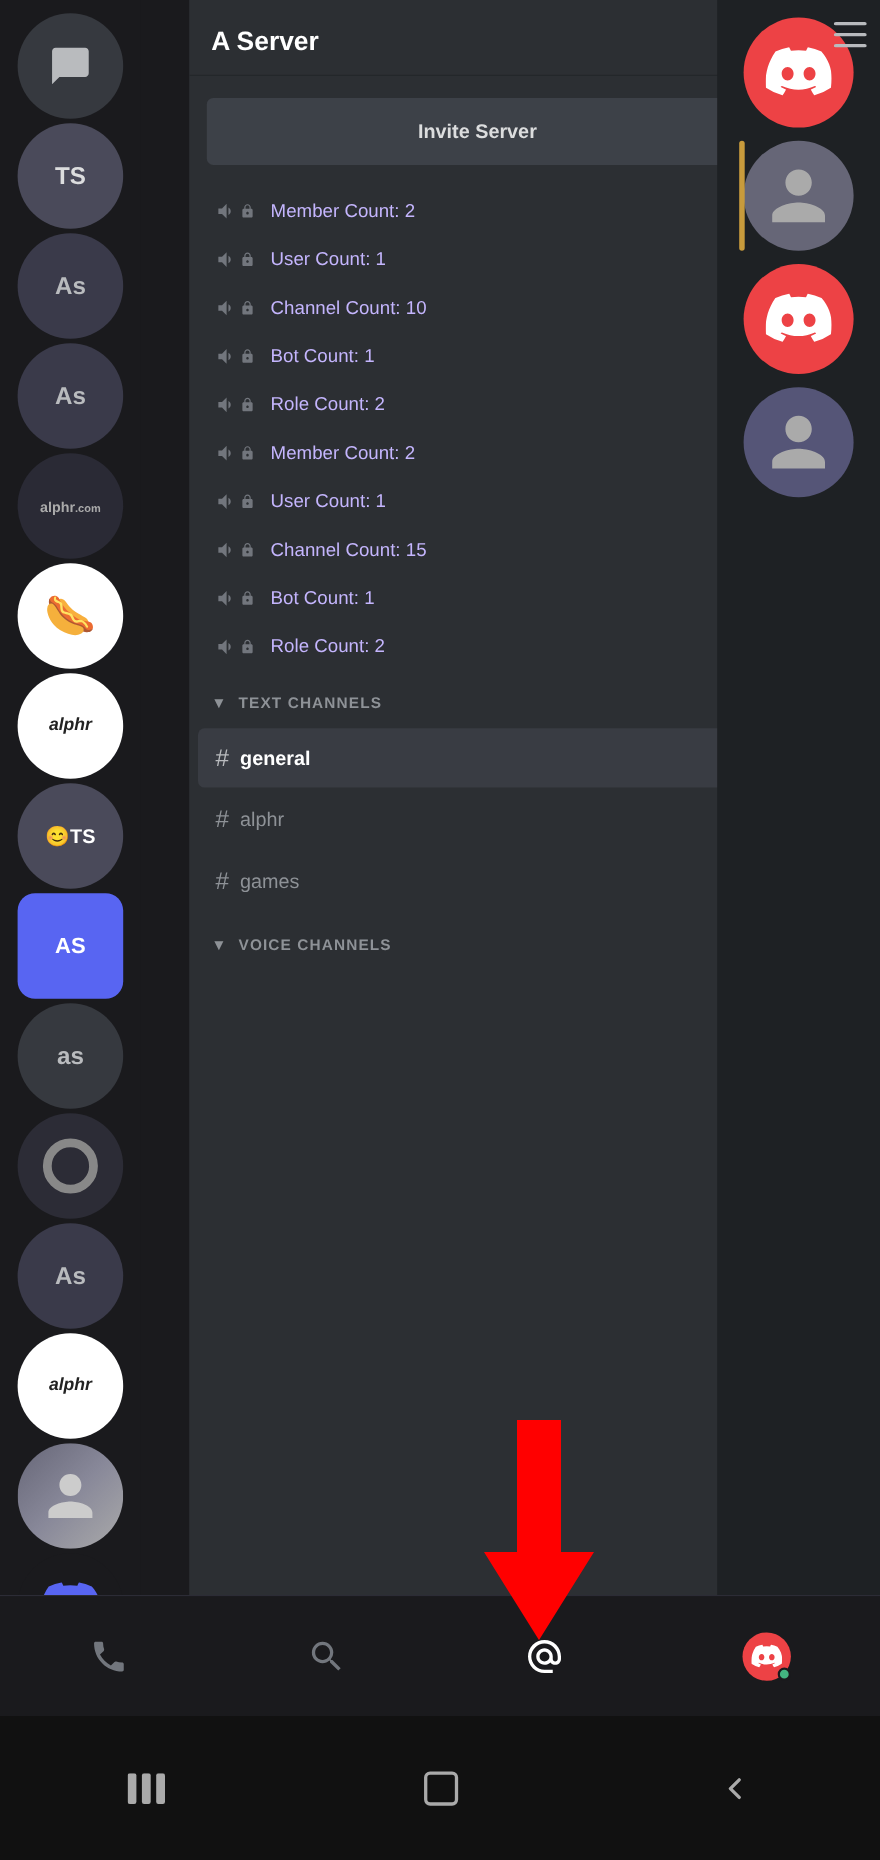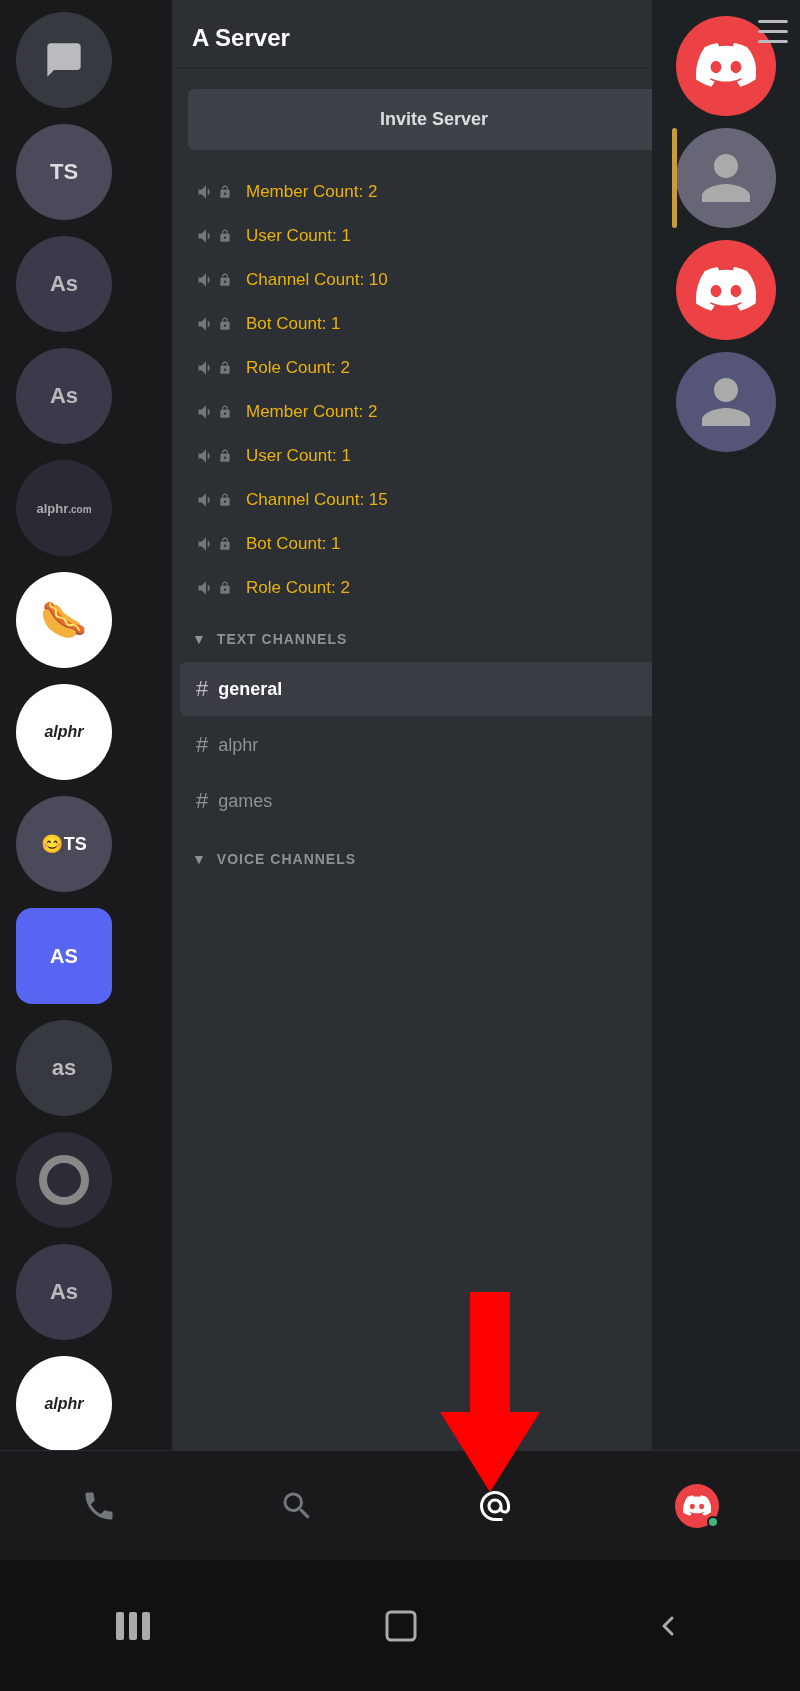--- a/index.html
+++ b/index.html
@@ -17,21 +17,21 @@
       position: absolute;
       left: 0;
       top: 0;
       width: 128px;
       height: 1560px;
       background: #1a1a1d;
       display: flex;
       flex-direction: column;
       align-items: center;
       padding-top: 12px;
-      gap: 16px;
+      gap: 4px;
       overflow: hidden;
     }
 
     .server-icon {
       width: 96px;
       height: 96px;
       border-radius: 50%;
       display: flex;
       align-items: center;
       justify-content: center;
@@ -116,21 +116,21 @@
       padding: 20px;
       width: calc(100% - 32px);
       cursor: pointer;
       text-align: center;
     }
 
     .stat-item {
       display: flex;
       align-items: center;
       padding: 12px 24px;
-      color: #eab308;
+      color: #c4b5fd;
       font-size: 17px;
       gap: 14px;
     }
 
     .section-header {
       display: flex;
       align-items: center;
       justify-content: space-between;
       padding: 16px 20px 8px 20px;
       color: #8e9297;

